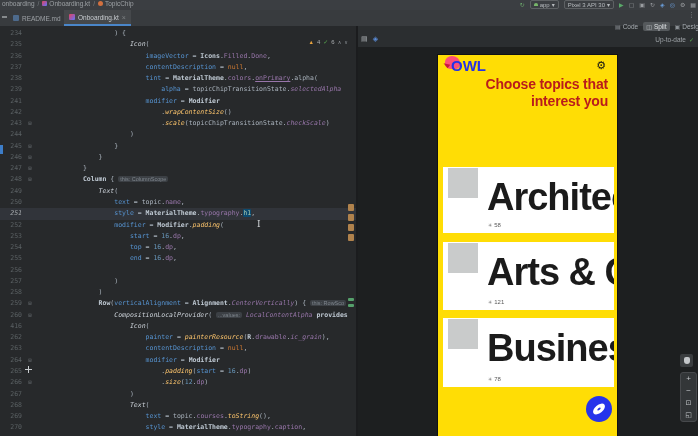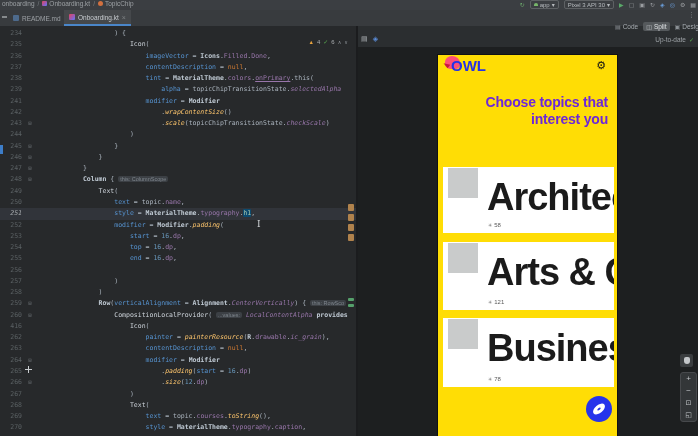--- a/index.html
+++ b/index.html
@@ -43,21 +43,21 @@
   #lines{position:absolute;left:0;top:2px;width:356px;}
   .row{display:flex;height:11.28px;line-height:11.28px;}
   .row.current{background:#31343A;}
   .ln{width:22px;flex:none;text-align:right;color:#5A6063;padding-right:2px;}
   .row.current .ln{color:#A6AAAD;font-style:italic;}
   .fold{width:12px;flex:none;text-align:center;color:#666B6F;font-size:5.5px;}
   .cd{white-space:pre;flex:none;}
   .s-p{color:#A9B2BC}.s-a{color:#5693D0}.s-k{color:#CC7832}.s-n{color:#6897BB}
   .s-f{color:#FFC66D;font-style:italic}.s-pr{color:#9876AA}
   .s-pi{color:#9876AA;font-style:italic}.s-b{color:#BFC9D3;font-weight:bold}
-  .s-c{color:#CDD3DA;}
+  .s-c{color:#CDD3DA;font-style:italic}
   .s-u{color:#9876AA;text-decoration:underline;}
   .s-hl{color:#A8C9AE;background:#0c4a6e;border-radius:1px;}
   .s-h{background:#3C4045;color:#7E858D;font-family:"Liberation Sans",sans-serif;
        font-size:5.5px;padding:0 2px;border-radius:2px;}
   #inspection{position:absolute;right:8px;top:12px;display:flex;align-items:center;gap:3px;
               font-family:"Liberation Sans",sans-serif;font-size:6px;color:#A9ADB0;}
   #inspection .w{color:#E8A33D;font-size:5.5px;}
   #inspection .g{color:#57A64F;font-size:6px;}
   #inspection .ch{color:#8C9196;font-size:5px;}
   .smark{position:absolute;right:2px;width:6px;border-radius:1px;}
@@ -85,22 +85,22 @@
   #appbar{position:absolute;left:0;top:0;width:179px;height:26px;}
   #logo{position:absolute;left:7px;top:1px;width:60px;height:20px;}
   #logo .blob{position:absolute;left:0;top:0;width:15px;height:13px;background:#FF4F79;
               border-radius:60% 70% 40% 55%;z-index:1;}
   #logo .beak{position:absolute;left:-2px;top:8px;width:0;height:0;z-index:1;
               border-top:4px solid #C7173F;border-left:5px solid transparent;
               border-right:2px solid transparent;transform:rotate(12deg);}
   #logo .owl-text{position:absolute;left:6px;top:1px;z-index:2;font-weight:bold;
                   font-size:15px;letter-spacing:0;color:#2533E8;}
   .gear{position:absolute;right:11px;top:4px;font-size:11px;color:#151515;line-height:12px;}
-  #choose-title{position:absolute;right:9px;top:39px;text-align:right;font-weight:bold;
-                font-size:14px;line-height:17px;color:#6d28d9;letter-spacing:-0.2px;}
+  #choose-title{position:absolute;right:9px;top:21px;text-align:right;font-weight:bold;
+                font-size:14px;line-height:17px;color:#b91c1c;letter-spacing:-0.2px;}
   .topic-card{position:absolute;left:5px;width:171px;background:#FFFFFF;overflow:hidden;}
   .topic-sq{position:absolute;left:5px;top:1px;width:30px;height:30px;background:#C9CBCB;}
   .topic-title{position:absolute;left:44px;top:4px;font-size:38px;font-weight:bold;
                color:#1B1B1B;letter-spacing:-1px;white-space:nowrap;line-height:52px;}
   .topic-meta{position:absolute;left:45px;bottom:5px;font-size:6px;color:#5A5A5A;
               display:flex;align-items:center;gap:2px;}
   .topic-meta .gi{font-size:5px;color:#707070;}
   #fab{position:absolute;left:148px;top:341px;width:26px;height:26px;border-radius:50%;
        background:#2634EB;}
   #fab .pill{position:absolute;left:6px;top:9px;width:14px;height:8px;background:#FFFFFF;
@@ -205,21 +205,21 @@
         <span class="cd" style="padding-left: 28ch;"><span class="s-a">imageVector</span><span class="s-p"> = </span><span class="s-b">Icons</span><span class="s-p">.</span><span class="s-pr">Filled</span><span class="s-p">.</span><span class="s-pr">Done</span><span class="s-p">,</span></span>
       </div>
       <div class="row">
         <span class="ln">237</span>
         <span class="fold"></span>
         <span class="cd" style="padding-left: 28ch;"><span class="s-a">contentDescription</span><span class="s-p"> = </span><span class="s-k">null</span><span class="s-p">,</span></span>
       </div>
       <div class="row">
         <span class="ln">238</span>
         <span class="fold"></span>
-        <span class="cd" style="padding-left: 28ch;"><span class="s-a">tint</span><span class="s-p"> = </span><span class="s-b">MaterialTheme</span><span class="s-p">.</span><span class="s-pr">colors</span><span class="s-p">.</span><span class="s-u">onPrimary</span><span class="s-p">.</span><span class="s-p">this(</span></span>
+        <span class="cd" style="padding-left: 28ch;"><span class="s-a">tint</span><span class="s-p"> = </span><span class="s-b">MaterialTheme</span><span class="s-p">.</span><span class="s-pr">colors</span><span class="s-p">.</span><span class="s-u">onPrimary</span><span class="s-p">.</span><span class="s-p">alpha(</span></span>
       </div>
       <div class="row">
         <span class="ln">239</span>
         <span class="fold"></span>
         <span class="cd" style="padding-left: 32ch;"><span class="s-a">alpha</span><span class="s-p"> = </span><span class="s-p">topicChipTransitionState</span><span class="s-p">.</span><span class="s-pi">selectedAlpha</span></span>
       </div>
       <div class="row">
         <span class="ln">241</span>
         <span class="fold"></span>
         <span class="cd" style="padding-left: 28ch;"><span class="s-a">modifier</span><span class="s-p"> = </span><span class="s-b">Modifier</span></span>

